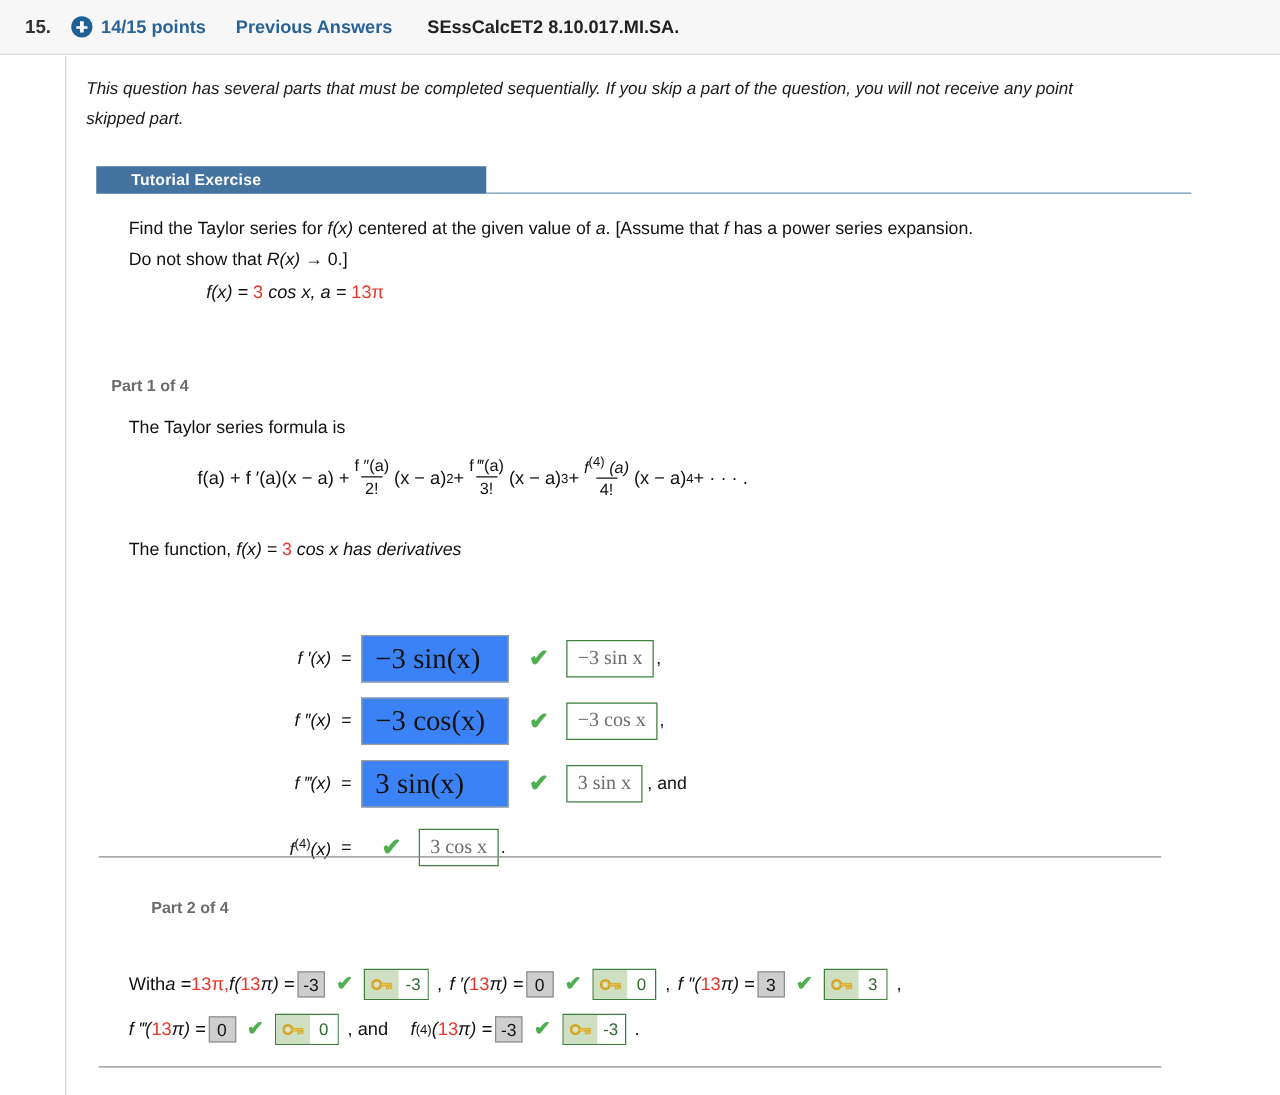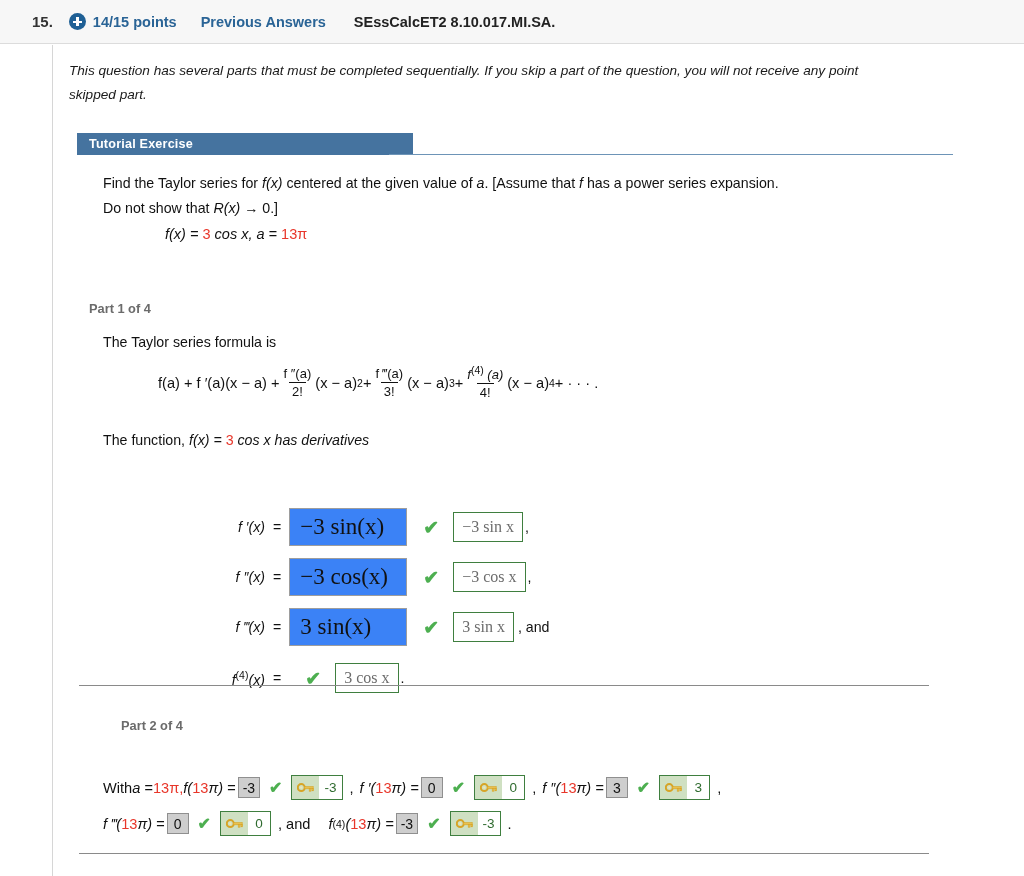--- a/index.html
+++ b/index.html
@@ -11,21 +11,21 @@
     overflow: hidden;
   }
   #page { position: relative; width: 1024px; height: 876px; background: #fff; }
 
   
   .qheader {
     position: absolute; left: 0; top: 0; width: 1024px; height: 44px;
     background: #f7f7f7;
     border-bottom: 1px solid #dcdcdc;
     display: flex; align-items: center;
-    padding-left: 32px;
+    padding-left: 20px;
   }
   .qnum { font-size: 15px; font-weight: bold; color: #333; margin-right: 16px; }
   .plus-icon {
     width: 17px; height: 17px; border-radius: 50%;
     background: #1f6095; position: relative; display: inline-block;
     margin-right: 7px; flex: 0 0 auto;
   }
   .plus-icon::before, .plus-icon::after {
     content: ""; position: absolute; background: #fff;
   }
@@ -50,24 +50,24 @@
     white-space: nowrap;
   }
   .intro .l2 { display: block; }
 
   
   .tut-bar {
     position: absolute; left: 24px; top: 88px; width: 876px; height: 22px;
   }
   .tut-label {
     position: absolute; left: 0; top: 0;
-    width: 336px; height: 22px;
+    width: 312px; height: 22px;
     background: #45739f;
     color: #fff; font-size: 12.6px; font-weight: bold;
-    padding-left: 12px; line-height: 22px;
+    padding-left: 28px; line-height: 22px;
     letter-spacing: .2px;
   }
   .tut-rule {
     position: absolute; left: 312px; bottom: 0; width: 564px;
     border-bottom: 1px solid #6d94b7;
   }
 
   
   .prob {
     position: absolute; left: 50px; top: 126px;

